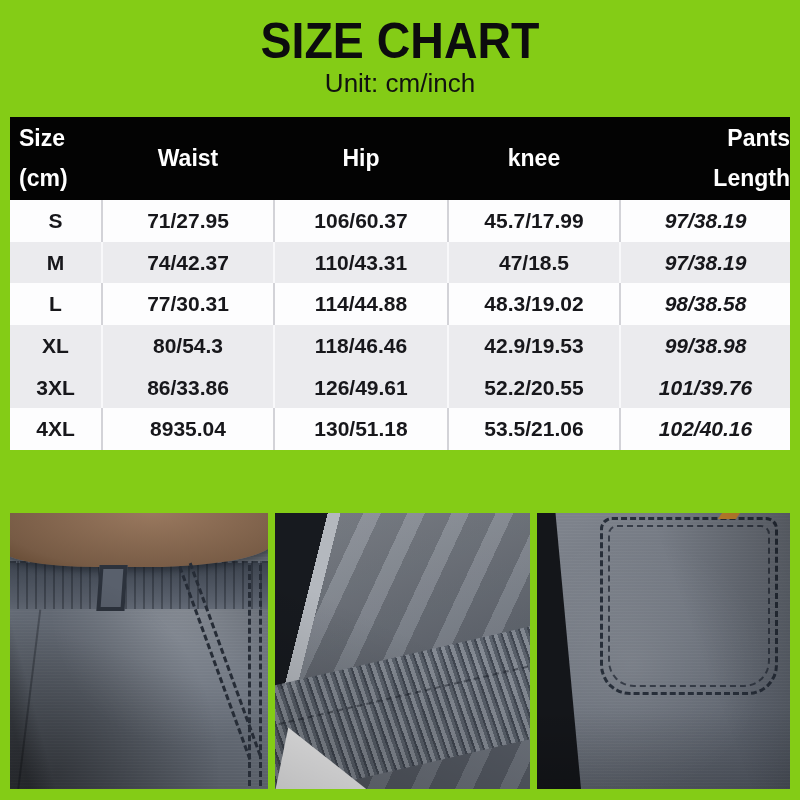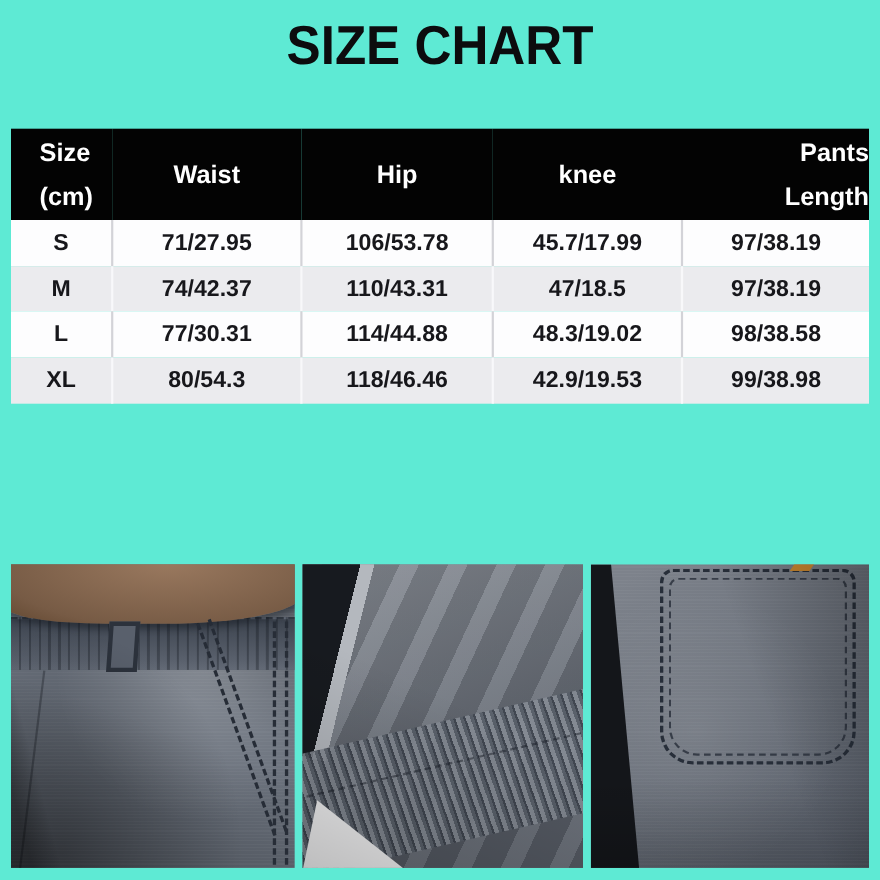--- a/index.html
+++ b/index.html
@@ -1,42 +1,42 @@
 <!DOCTYPE html>
 <html><head>
 <meta charset="utf-8">
 <style>
   html,body{margin:0;padding:0;}
   .page{
     position:relative;width:800px;height:800px;overflow:hidden;
-    background:#5eead4;font-family:"Liberation Sans","DejaVu Sans",sans-serif;
+    background:#84cc16;font-family:"Liberation Sans","DejaVu Sans",sans-serif;
   }
   
   .heading{position:absolute;top:0;left:0;width:800px;height:117px;text-align:center;}
   .main-title{
     margin:0;padding-top:16px;font-size:50px;font-weight:bold;color:#0c0c0e;
     letter-spacing:0px;transform:scaleX(.93);transform-origin:center;line-height:1.0;
   }
   .sub-title{margin:2px 0 0 0;font-size:26px;font-weight:500;color:#111;line-height:1.2;}
   
   .table-wrap{position:absolute;left:10px;top:117px;width:780px;}
   table.size-table{width:780px;border-collapse:collapse;table-layout:fixed;}
   .size-table thead th{
     background:#030303;color:#fff;height:83px;padding:0;
     font-size:23px;font-weight:bold;vertical-align:middle;text-align:center;
   }
   .th-stack{display:flex;flex-direction:column;justify-content:space-between;height:67px;padding:8px 0;}
-  .th-stack.left{align-items:flex-start;padding-left:26px;}
+  .th-stack.left{align-items:flex-start;padding-left:9px;}
   .th-stack.center{align-items:flex-end;}
   .size-table tbody td{
     height:41.7px;padding:0;text-align:center;vertical-align:middle;
     font-size:21px;font-weight:bold;color:#17171b;
     background:#fdfdfe;border-right:2px solid #d3d3d8;
   }
-  .size-table tbody td:last-child{border-right:none;}
+  .size-table tbody td:last-child{border-right:none;font-style:italic;}
   .size-table tbody tr.alt td{background:#ebebee;border-right-color:#f8f8fa;}
   
   .photos{position:absolute;left:10px;top:513px;width:780px;height:276px;display:flex;}
   .photo{position:relative;height:276px;overflow:hidden;flex:none;}
   .photo1{width:258px;margin-right:7px;}
   .photo2{width:255px;margin-right:7px;}
   .photo3{width:253px;}
   
   .p1-fabric{
     position:absolute;inset:0;
@@ -144,20 +144,21 @@
                linear-gradient(0deg,rgba(0,0,0,.18),transparent 30%);
   }
 </style>
 </head>
 <body>
 
 <div class="page">
 
   <div class="heading">
     <h1 class="main-title">SIZE CHART</h1>
+    <p class="sub-title">Unit: cm/inch</p>
   </div>
 
   <div class="table-wrap">
     <table class="size-table">
       <colgroup>
         <col style="width:92px">
           <col style="width:172px">
           <col style="width:174px">
         <col style="width:172px">
           <col style="width:170px">
@@ -178,21 +179,21 @@
               <span>Pants</span>
               <span>Length</span>
             </div>
           </th>
         </tr>
       </thead>
       <tbody>
           <tr>
             <td>S</td>
             <td>71/27.95</td>
-            <td>106/53.78</td>
+            <td>106/60.37</td>
             <td>45.7/17.99</td>
             <td>97/38.19</td>
           </tr>
           <tr class="alt">
             <td>M</td>
             <td>74/42.37</td>
             <td>110/43.31</td>
             <td>47/18.5</td>
             <td>97/38.19</td>
           </tr>
@@ -202,20 +203,34 @@
             <td>114/44.88</td>
             <td>48.3/19.02</td>
             <td>98/38.58</td>
           </tr>
           <tr class="alt">
             <td>XL</td>
             <td>80/54.3</td>
             <td>118/46.46</td>
             <td>42.9/19.53</td>
             <td>99/38.98</td>
+          </tr>
+          <tr class="alt">
+            <td>3XL</td>
+            <td>86/33.86</td>
+            <td>126/49.61</td>
+            <td>52.2/20.55</td>
+            <td>101/39.76</td>
+          </tr>
+          <tr>
+            <td>4XL</td>
+            <td>8935.04</td>
+            <td>130/51.18</td>
+            <td>53.5/21.06</td>
+            <td>102/40.16</td>
           </tr>
         </tbody>
     </table>
   </div>
 
   <div class="photos">
     <div class="photo photo1">
       <div class="p1-fabric"></div>
       <div class="p1-waistband"></div>
       <div class="p1-shirt"></div>

